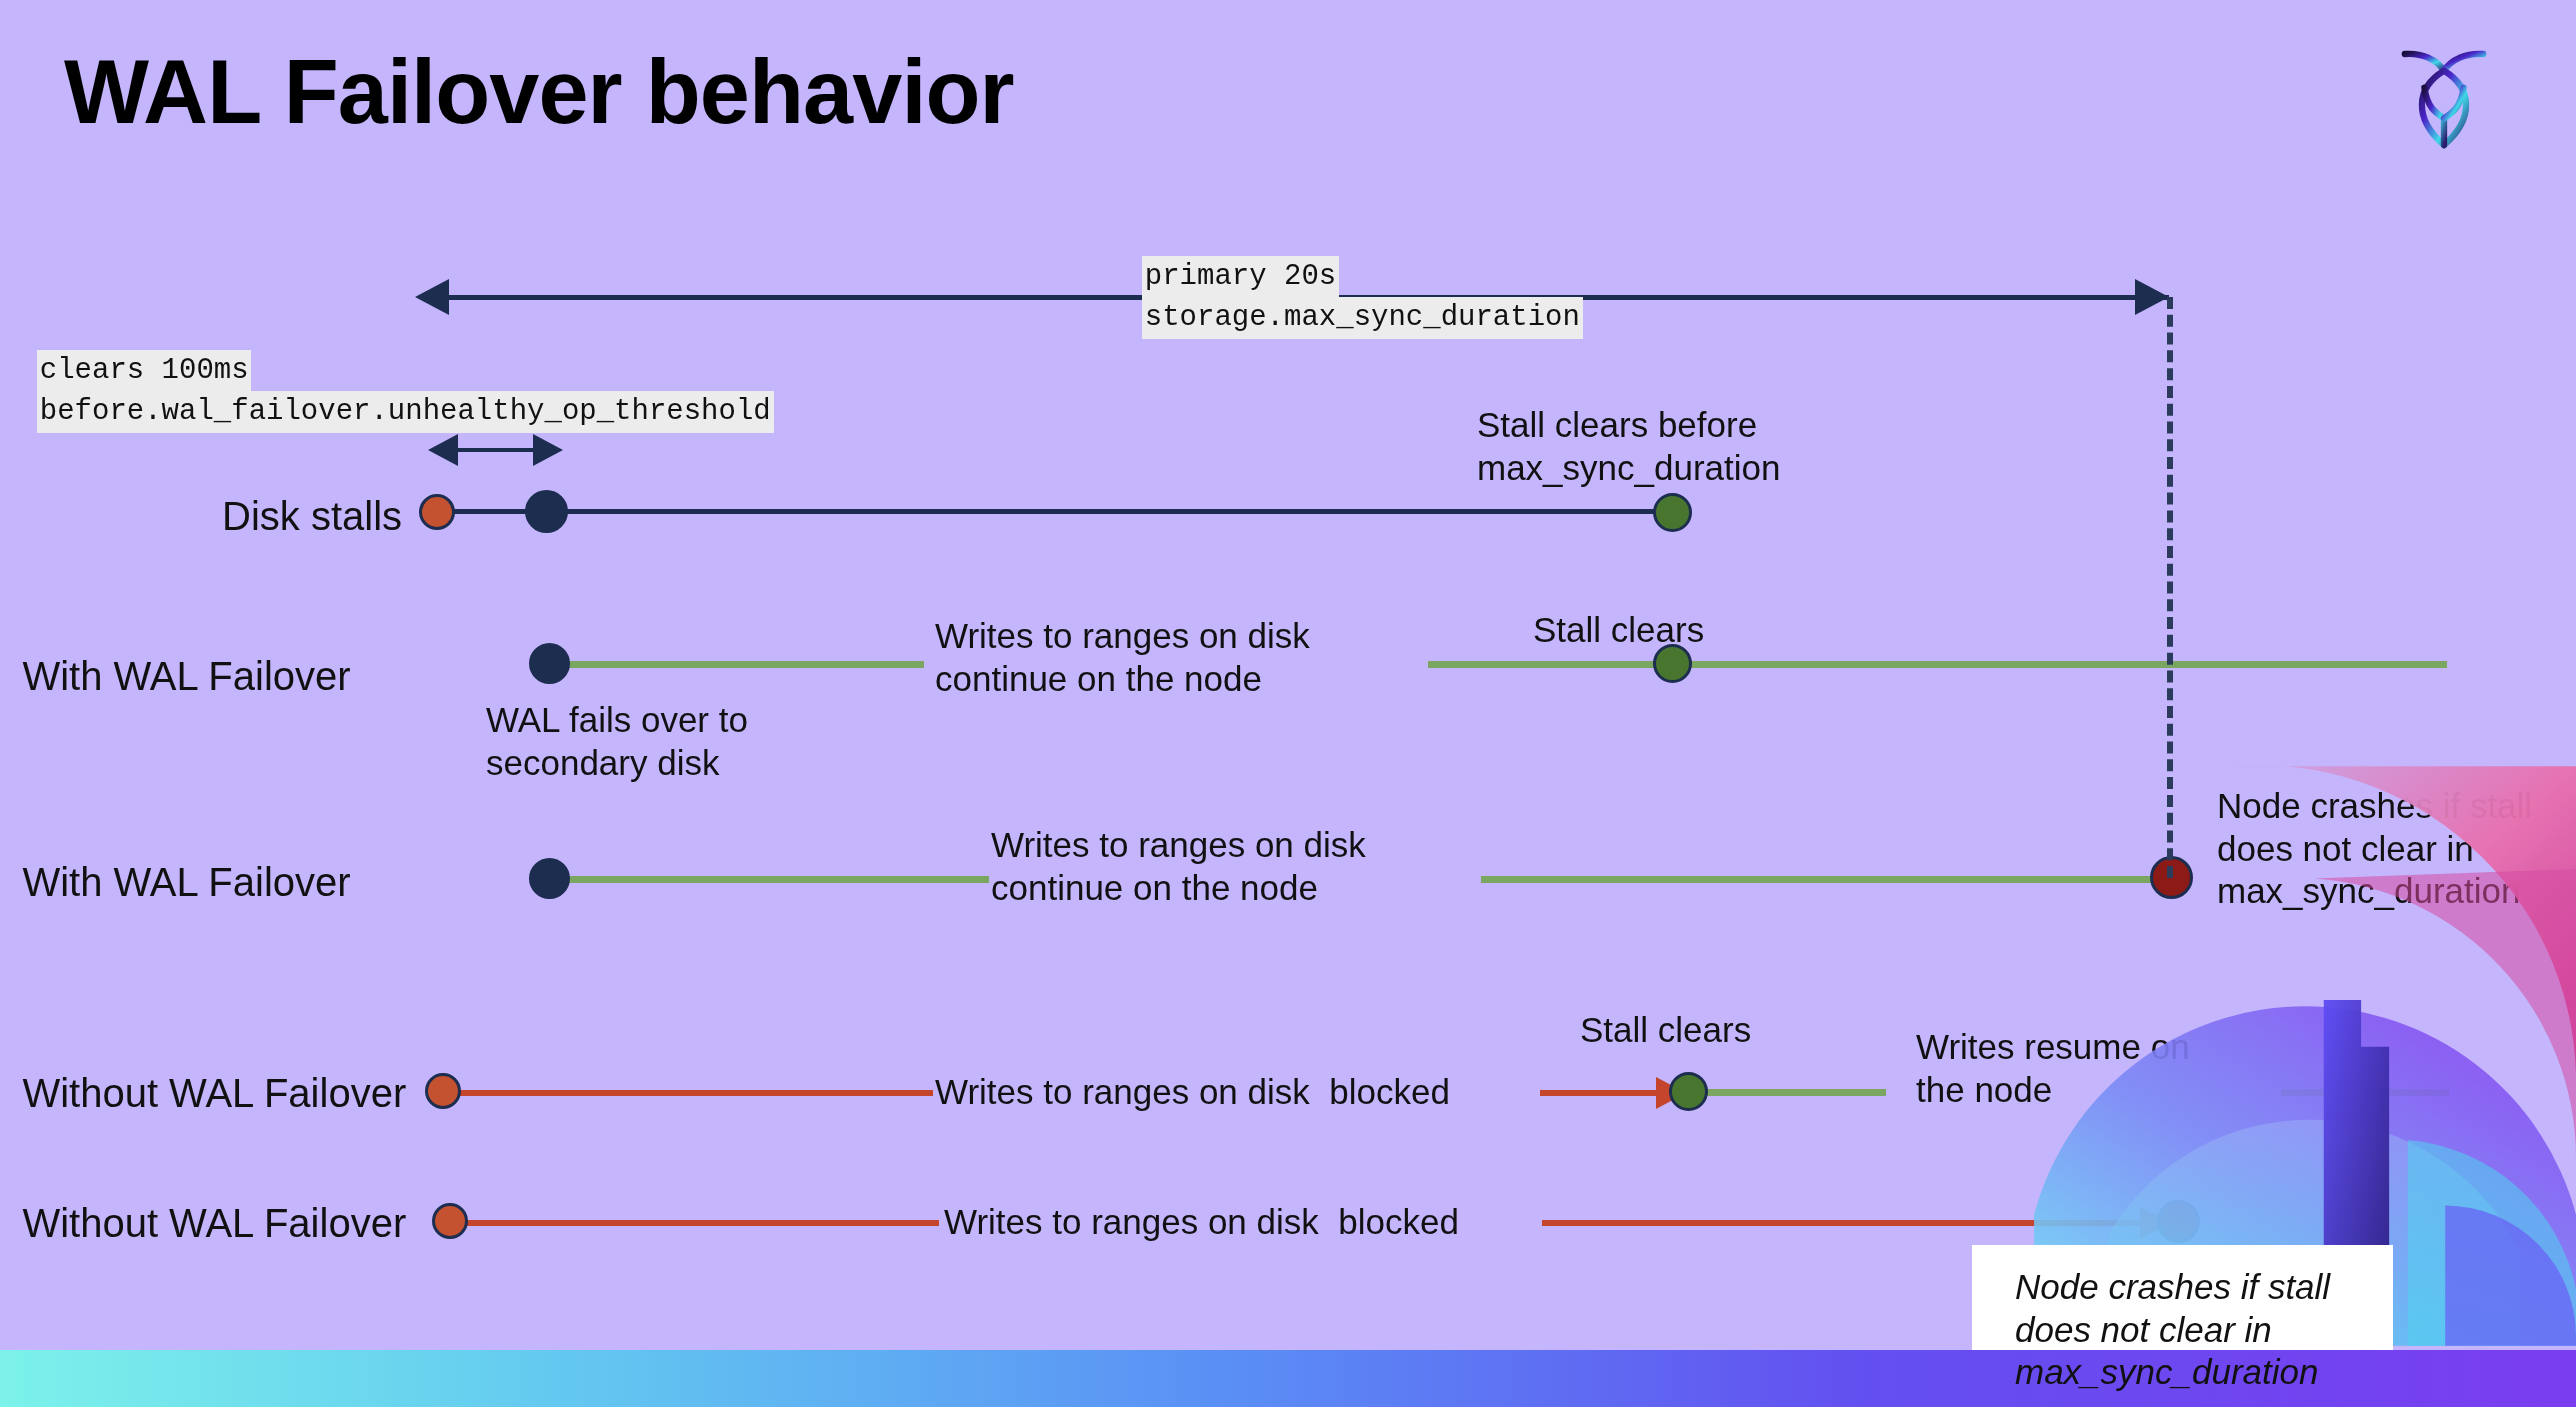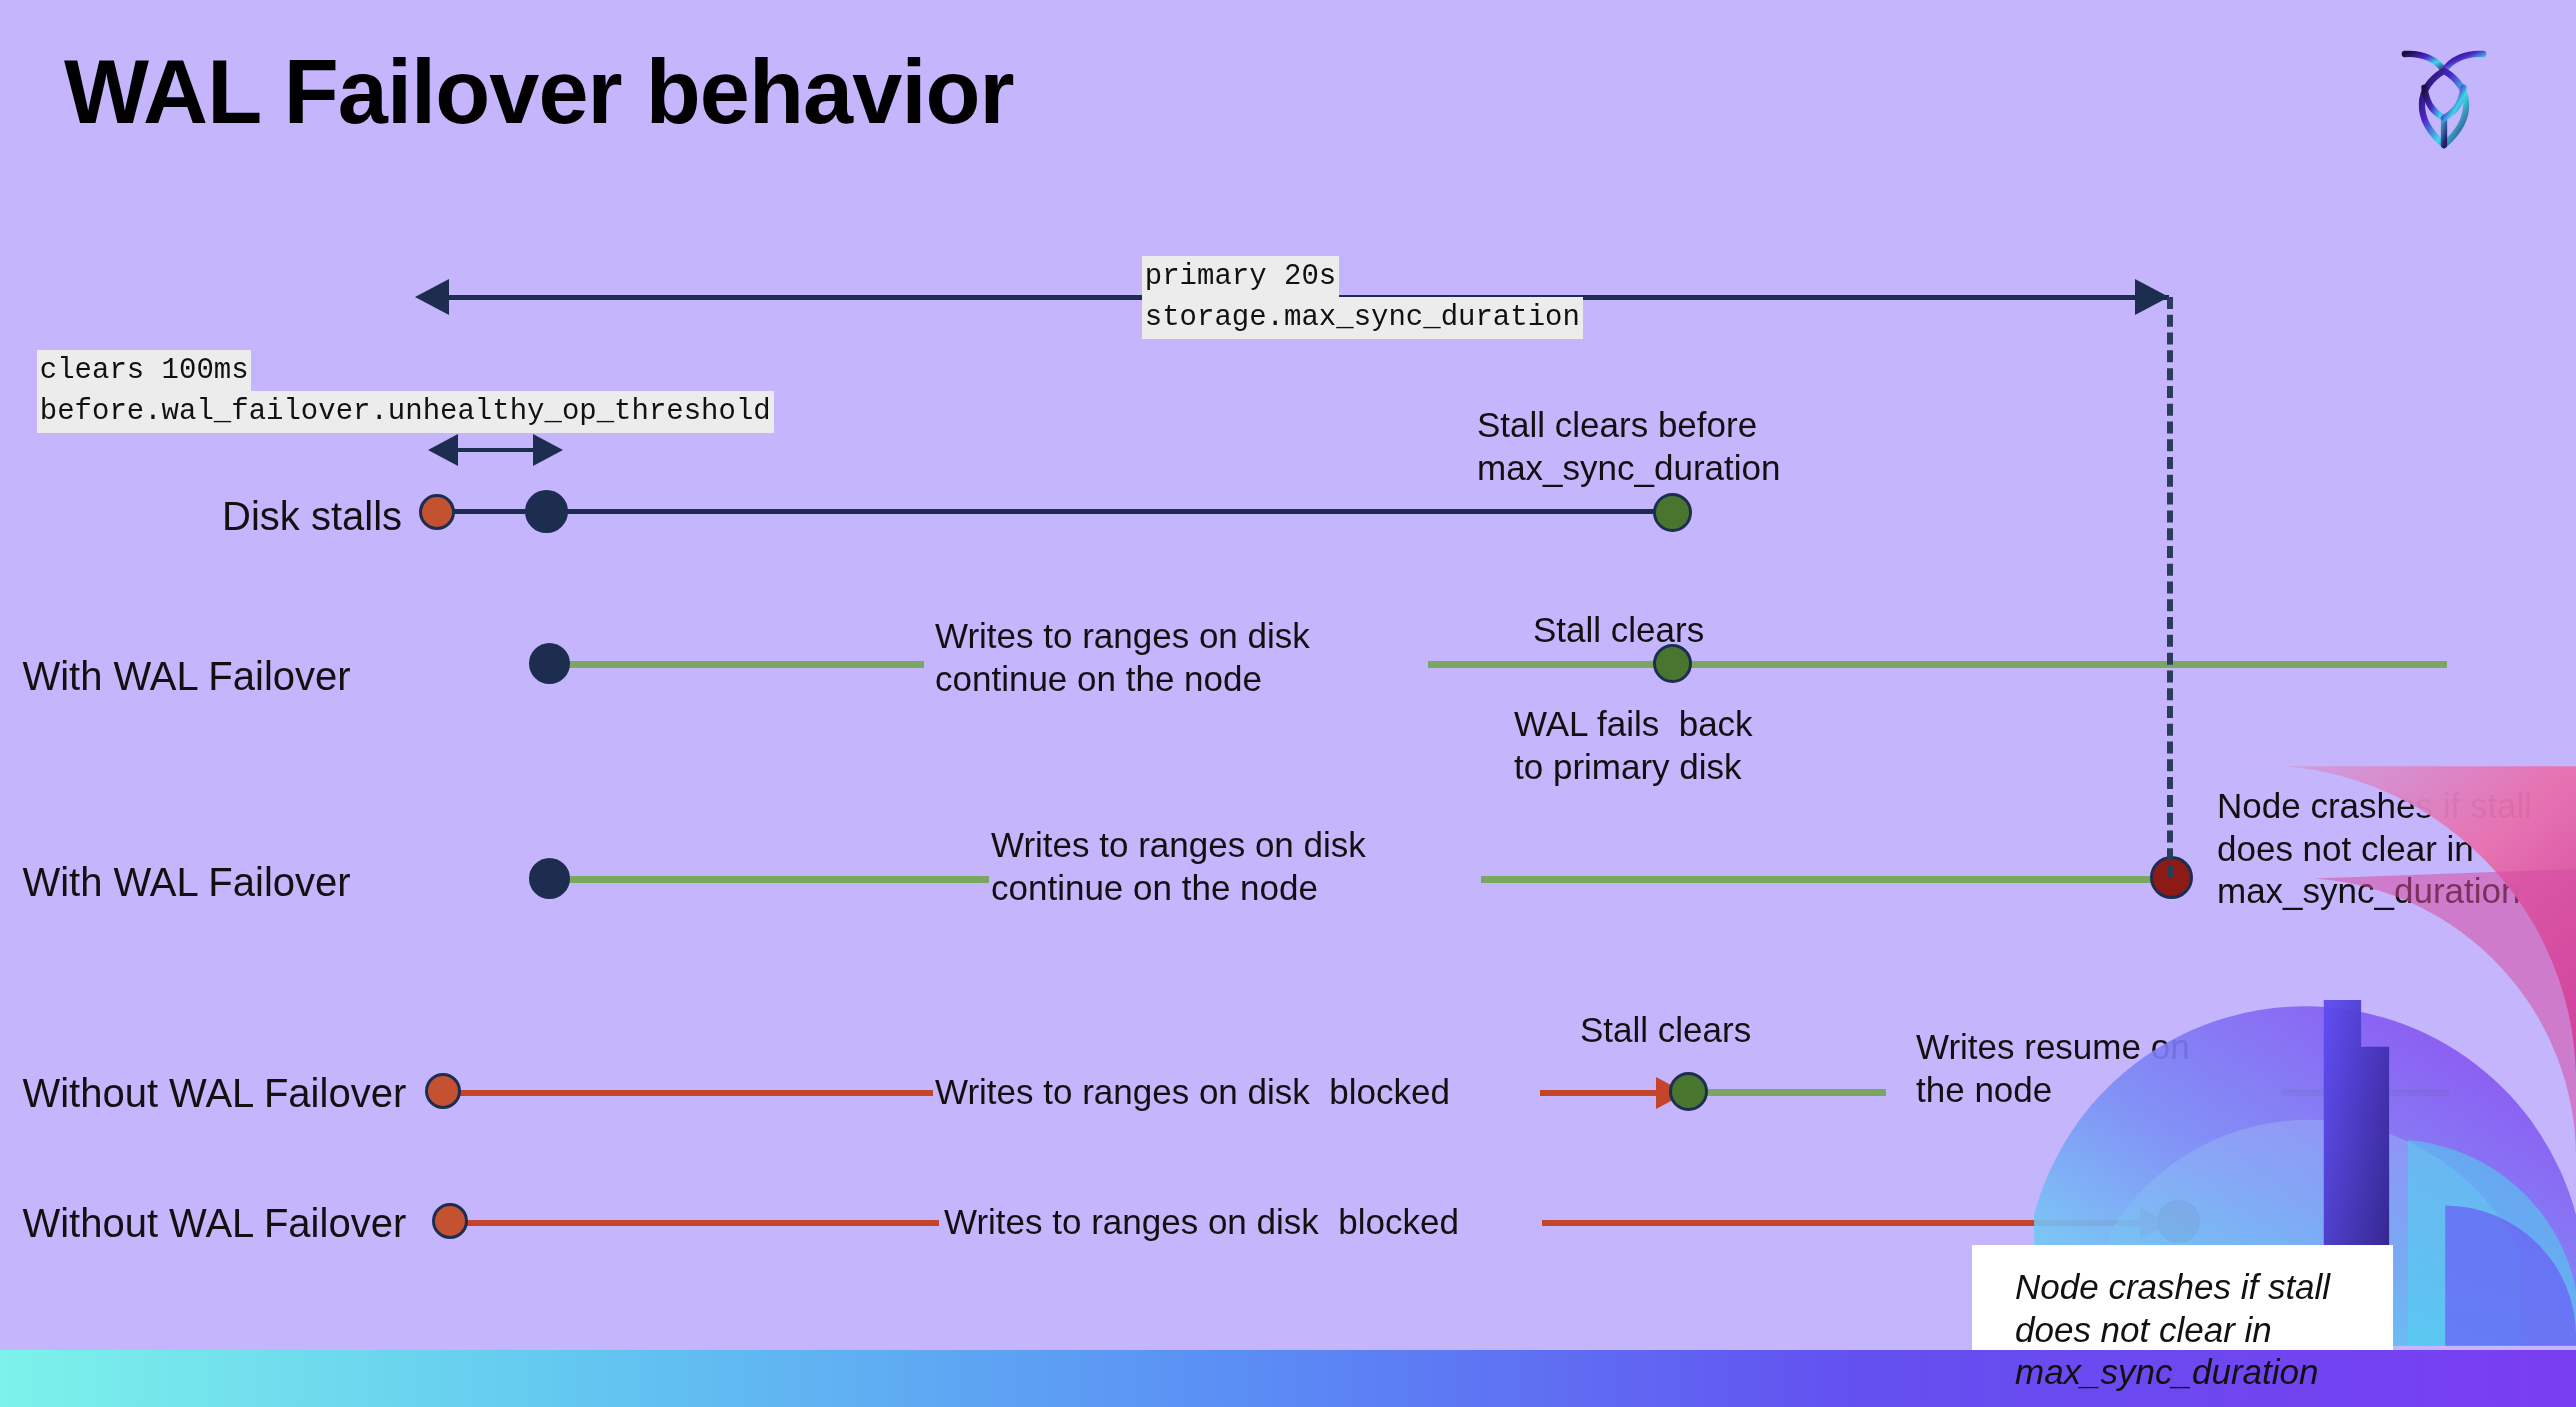--- a/index.html
+++ b/index.html
@@ -109,22 +109,22 @@
   <div class="rowlabel" style="left:22.4px;top:654px;">With WAL Failover</div>
 
   <div class="gline" style="left:550px;top:661px;width:374px;"></div>
   <div class="gline" style="left:1428px;top:661px;width:1019px;"></div>
   <div class="dot navy" style="left:529px;top:643px;width:41px;height:41px;"></div>
   <div class="dot green" style="left:1653px;top:644px;width:39px;height:39px;"></div>
 
   <div class="ann c" style="left:935px;top:615px;width:421px;">Writes to ranges on disk
 continue on the node</div>
   <div class="ann c" style="left:1533px;top:609px;width:280px;">Stall clears</div>
-  <div class="ann c" style="left:1514px;top:703px;width:318px;">WAL fails  back
-to primary disk</div>
+  <div class="ann c" style="left:486px;top:699px;width:336px;">WAL fails over to
+secondary disk</div>
 
   <div class="rowlabel" style="left:22.4px;top:860px;">With WAL Failover</div>
 
   <div class="gline" style="left:550px;top:876px;width:439px;"></div>
   <div class="gline" style="left:1481px;top:876px;width:692px;"></div>
   <div class="dot navy" style="left:529px;top:858px;width:41px;height:41px;"></div>
   <div class="dot dark" style="left:2150px;top:856px;width:43px;height:43px;"></div>
 
   <div class="ann c" style="left:991px;top:824px;width:421px;">Writes to ranges on disk
 continue on the node</div>

